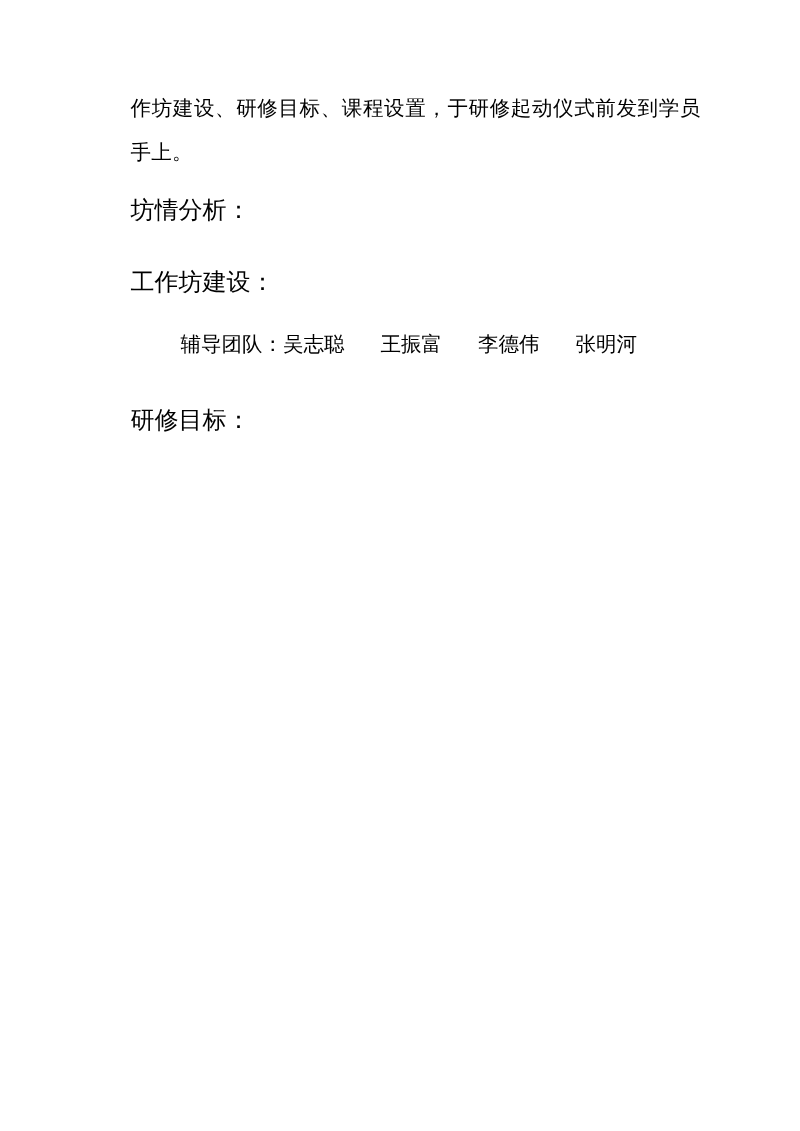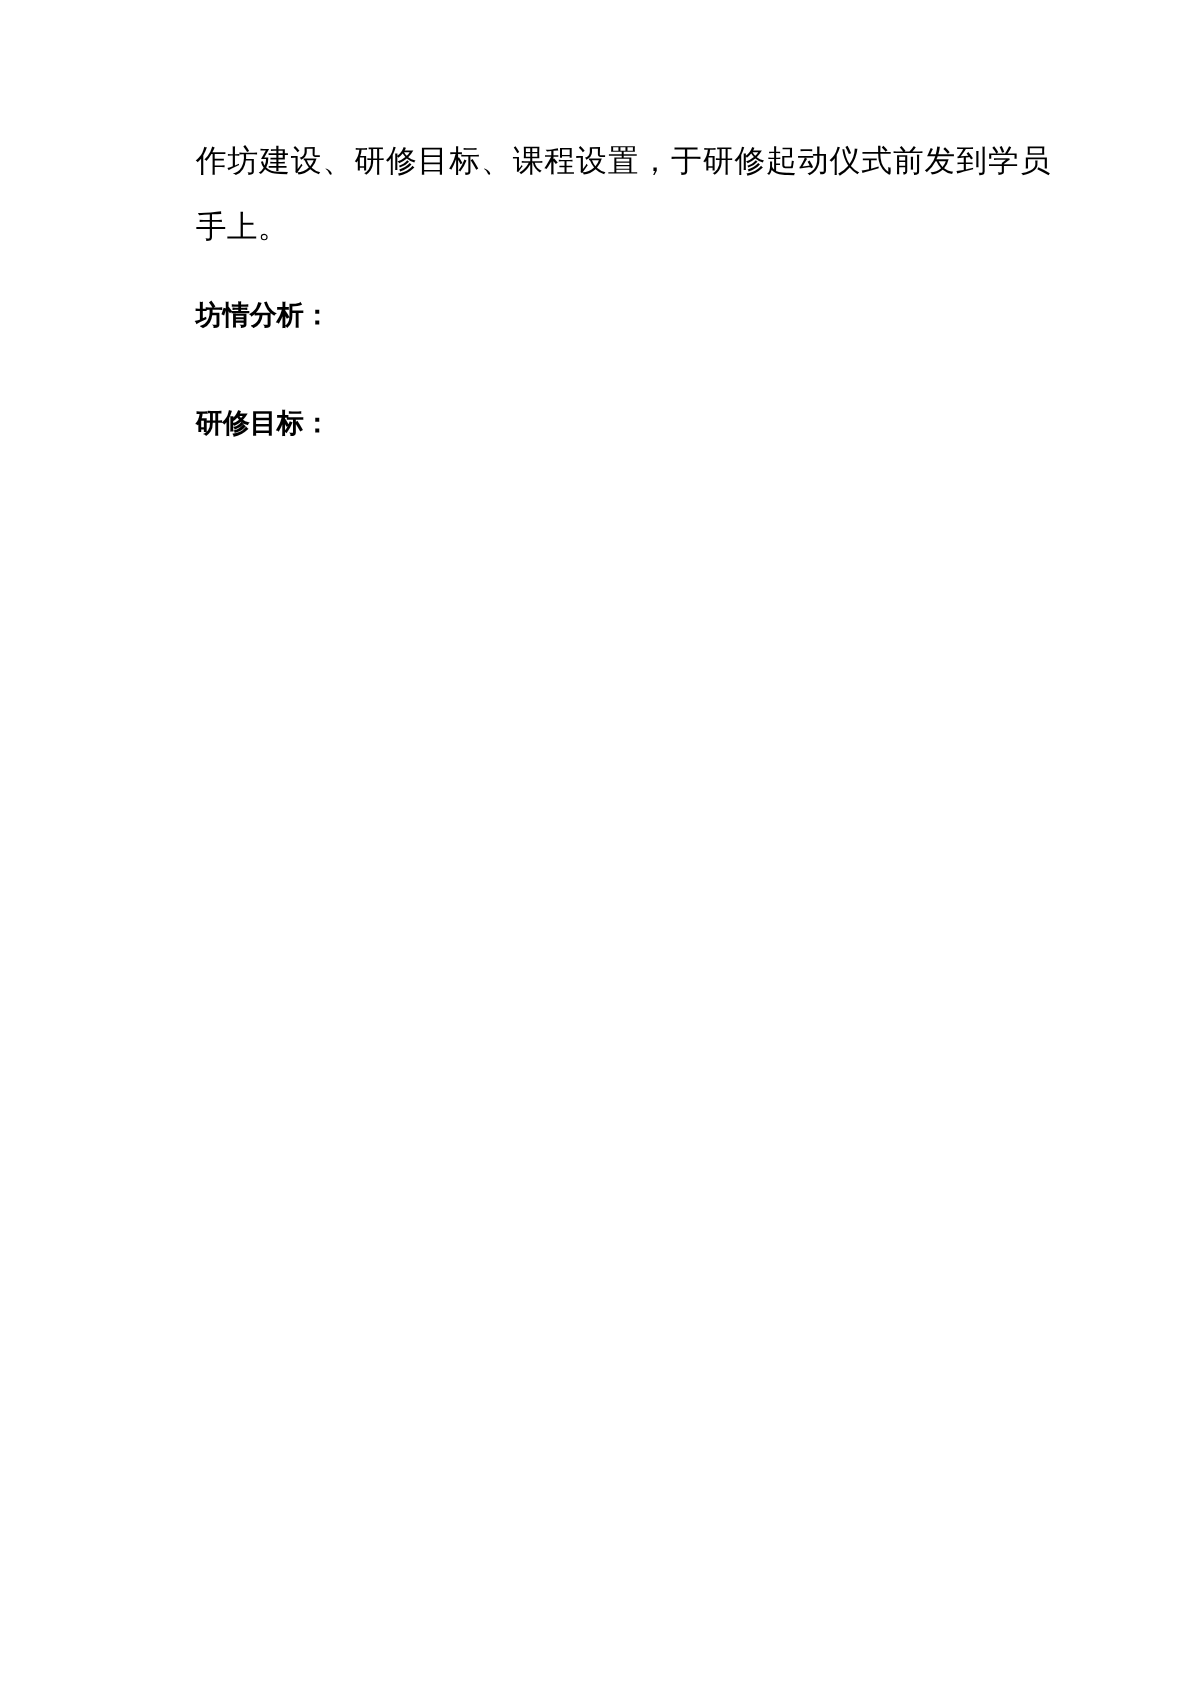--- a/index.html
+++ b/index.html
@@ -44,43 +44,46 @@
   .sub-line {
     font-size: 20.5px;
     line-height: 52px;
   }
   .goal-line {
     font-size: 20px;
     line-height: 52px;
     margin-left: 26px;
   }
   .heading-line {
-    font-size: 18px;
+    font-size: 24px;
     line-height: 44px;
-    font-weight: bold;
   }
   .gap-sm { margin-top: 14px; }
   .gap-md { margin-top: 22px; }
   .gap-lg { margin-top: 28px; }
   .wide-space { display: inline-block; width: 36px; }
 </style>
 </head>
 <body>
 
 <div class="page">
   <div class="content">
 
     <p class="body-text">作坊建设、研修目标、课程设置，于研修起动仪式前发到学员手上。</p>
 
     <p class="heading-line gap-sm">坊情分析：</p>
 
 
+    <p class="heading-line gap-lg">工作坊建设：</p>
 
     <div class="sub-block">
 
+      <p class="sub-line gap-sm">
+        <span>辅导团队：</span><span>吴志聪</span><span class="wide-space"></span><span>王振富</span><span class="wide-space"></span><span>李德伟</span><span class="wide-space"></span><span>张明河</span>
+      </p>
 
 
 
 
     </div>
 
     <p class="heading-line gap-lg">研修目标：</p>
 
 
   </div>

